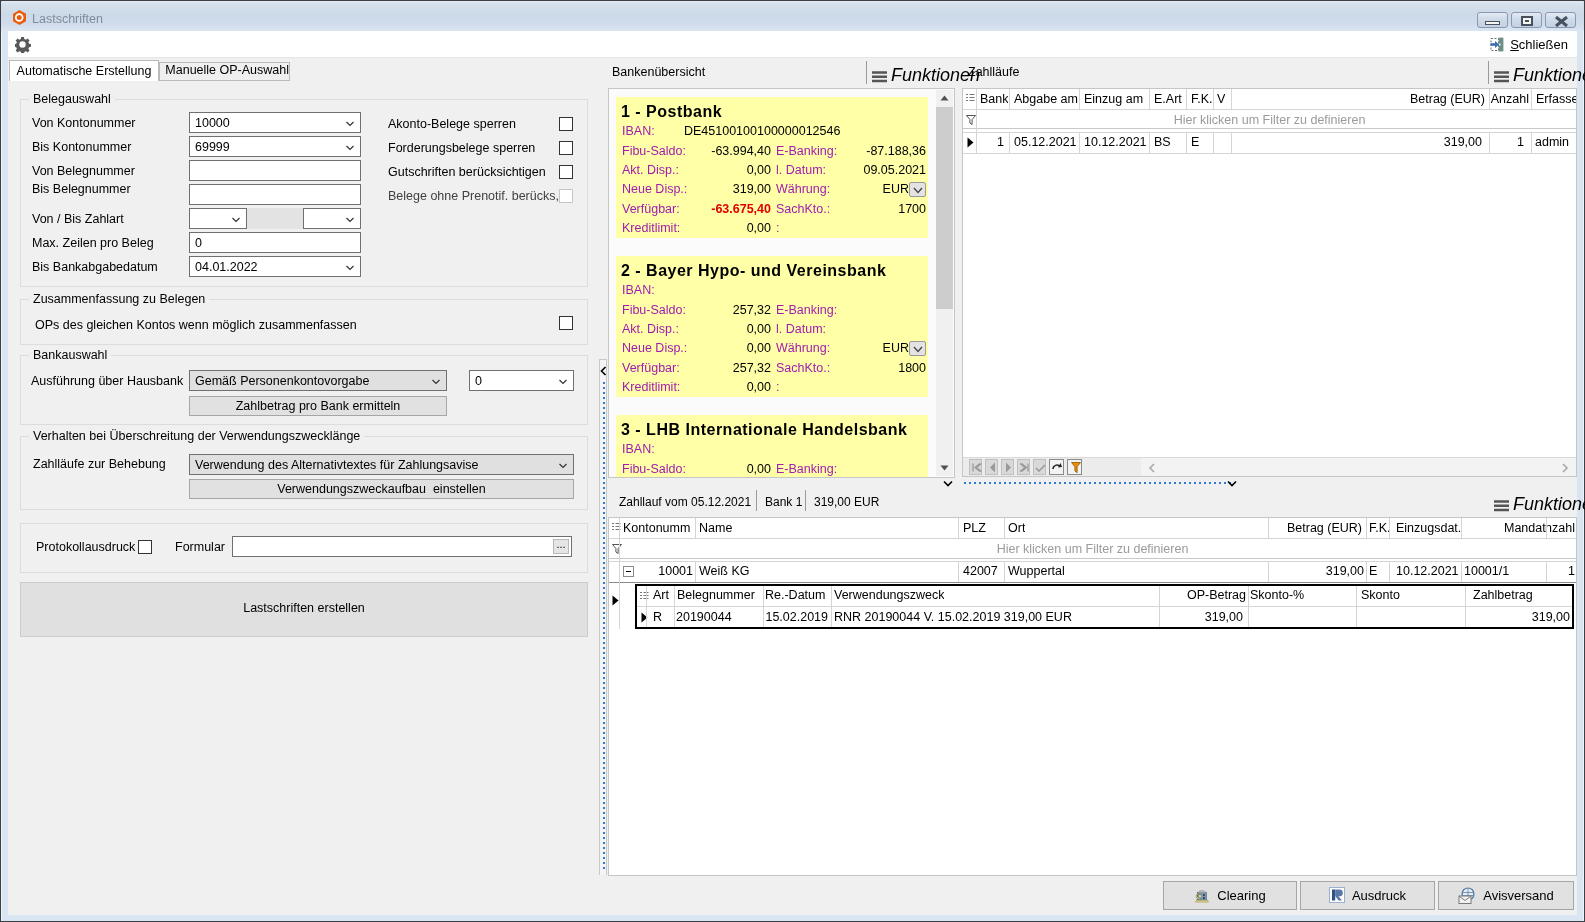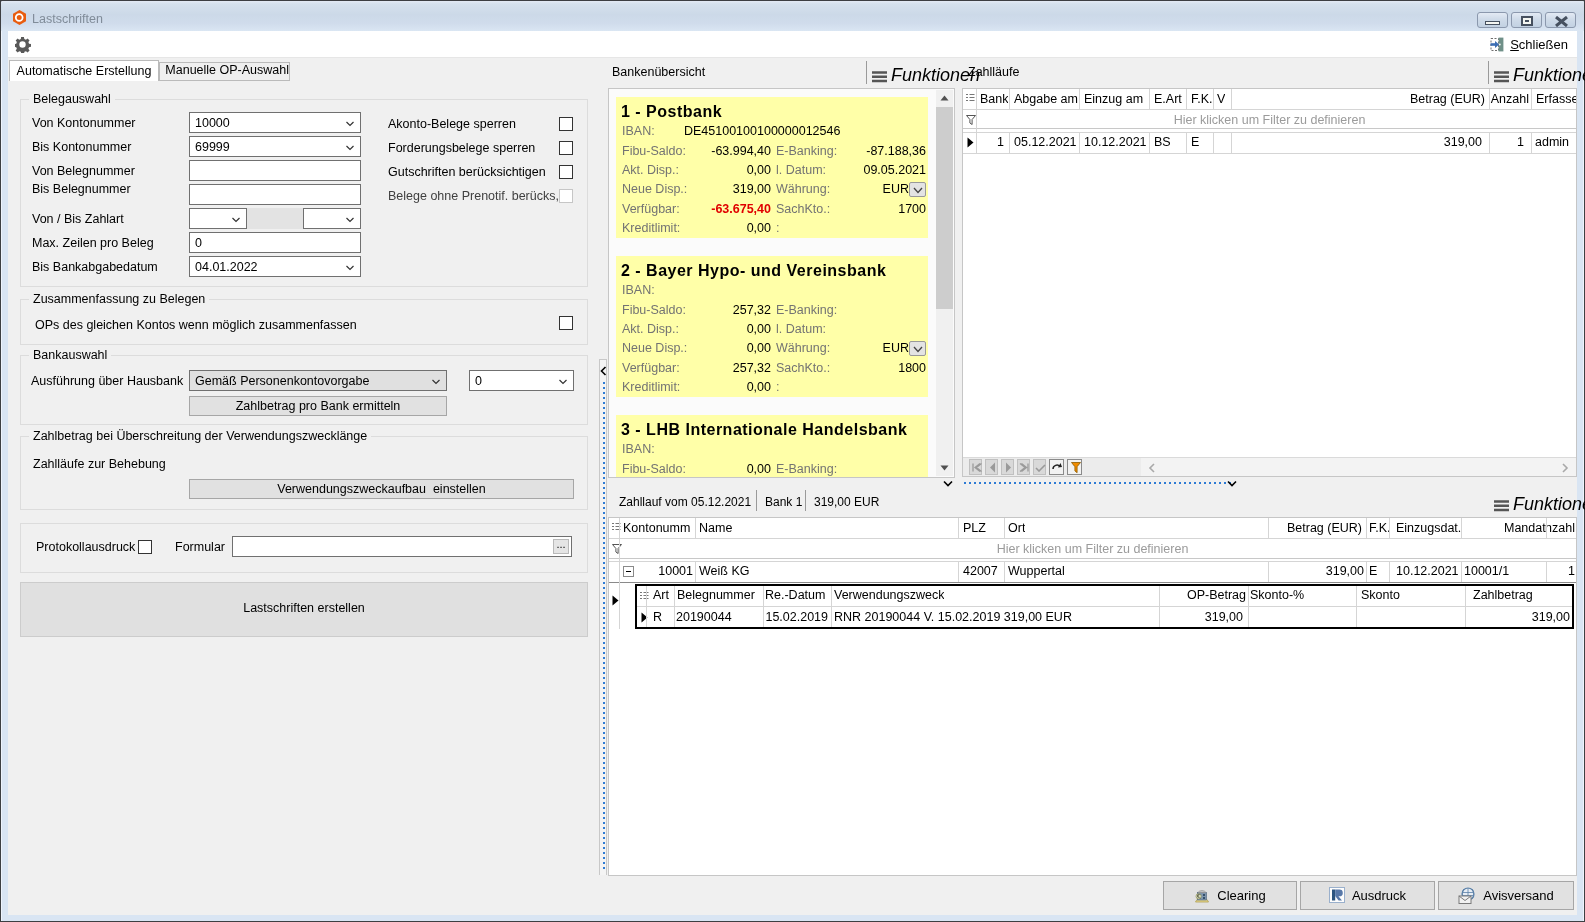--- a/index.html
+++ b/index.html
@@ -30,21 +30,21 @@
 .btn { position:absolute; background:#e1e1e1; border:1px solid #a6a6a6; text-align:center; font-size:12.5px; }
 .lbl { position:absolute; white-space:nowrap; font-size:12.5px; }
 
 .panelhead { position:absolute; white-space:nowrap; font-size:12.5px; }
 .funk { position:absolute; white-space:nowrap; font-size:18px;font-style:italic; }
 .gridbox { position:absolute; background:#fff; border:1px solid #c6c6c6; overflow:hidden; }
 
 .card { position:absolute; left:7px; width:312px; background:#ffffa8; }
 .cardtitle { position:absolute; left:5px; top:6px; font-size:16px; font-weight:bold; letter-spacing:0.5px; }
 .crow { position:absolute; left:0; width:100%; height:20px; font-size:12.5px; }
-.clab { position:absolute; color:#737373; }
+.clab { position:absolute; color:#a21caf; }
 .cval { position:absolute; text-align:right; }
 .eurbtn { position:absolute; left:293px; top:0px; width:17px; height:15px; background:#e3e3e3; border:1px solid #999; border-radius:2px; }
 .vline { position:absolute; width:1px; background:#d5d5d5; }
 .hline { position:absolute; height:1px; background:#d5d5d5; }
 .gcell { position:absolute; white-space:nowrap; overflow:hidden; font-size:12.5px; }
 .navbtn { position:absolute; width:13px; height:16px; background:#d9d9d9; border:1px solid #c0c0c0; }
 .navbtn2 { position:absolute; width:15px; height:16px; background:#f2f2f2; border:1px solid #8a8a8a; }
 .fbtn { padding-top:5px; font-size:13px; }
 </style>
 </head>
@@ -162,23 +162,29 @@
         </div>
   <div class="field combo" style="left:461px;top:312px;width:105px;">
           <span style="position:absolute;left:5px;top:3px;">0</span>
           <svg class="arrow" viewBox="0 0 8 8">
             <path d="M0.5 2 L4 5.5 L7.5 2" stroke="#333" stroke-width="1.2" fill="none"></path>
           </svg>
         </div>
   <div class="btn" style="left:181px;top:338px;width:258px;height:20px;padding-top:2px;">Zahlbetrag pro Bank ermitteln</div>
 
   <div class="grp" style="left:12px;top:378px;width:568px;height:74px;">
-    <div class="grplabel">Zahlbetrag bei Überschreitung der Verwendungszwecklänge</div>
+    <div class="grplabel">Verhalten bei Überschreitung der Verwendungszwecklänge</div>
   </div>
   <div class="lbl" style="left:25px;top:399px;">Zahlläufe zur Behebung</div>
+  <div class="field combo" style="left:181px;top:396px;width:385px;background:#e0e0e0;">
+          <span style="position:absolute;left:5px;top:3px;">Verwendung des Alternativtextes für Zahlungsavise</span>
+          <svg class="arrow" viewBox="0 0 8 8">
+            <path d="M0.5 2 L4 5.5 L7.5 2" stroke="#333" stroke-width="1.2" fill="none"></path>
+          </svg>
+        </div>
   <div class="btn" style="left:181px;top:421px;width:385px;height:20px;padding-top:2px;">Verwendungszweckaufbau&nbsp; einstellen</div>
 
   <div class="grp" style="left:12px;top:465px;width:568px;height:50px;"></div>
   <div class="lbl" style="left:28px;top:482px;">Protokollausdruck</div>
   <div class="cbx" style="left:130px;top:482px;"></div>
   <div class="lbl" style="left:167px;top:482px;">Formular</div>
   <div class="field" style="left:224px;top:478px;width:340px;">
           <div style="position:absolute;right:2px;top:2px;width:16px;height:15px;background:#e5e5e5;border:1px solid #b9b9b9;text-align:center;line-height:9px;font-size:11px;">...</div>
         </div>
 

